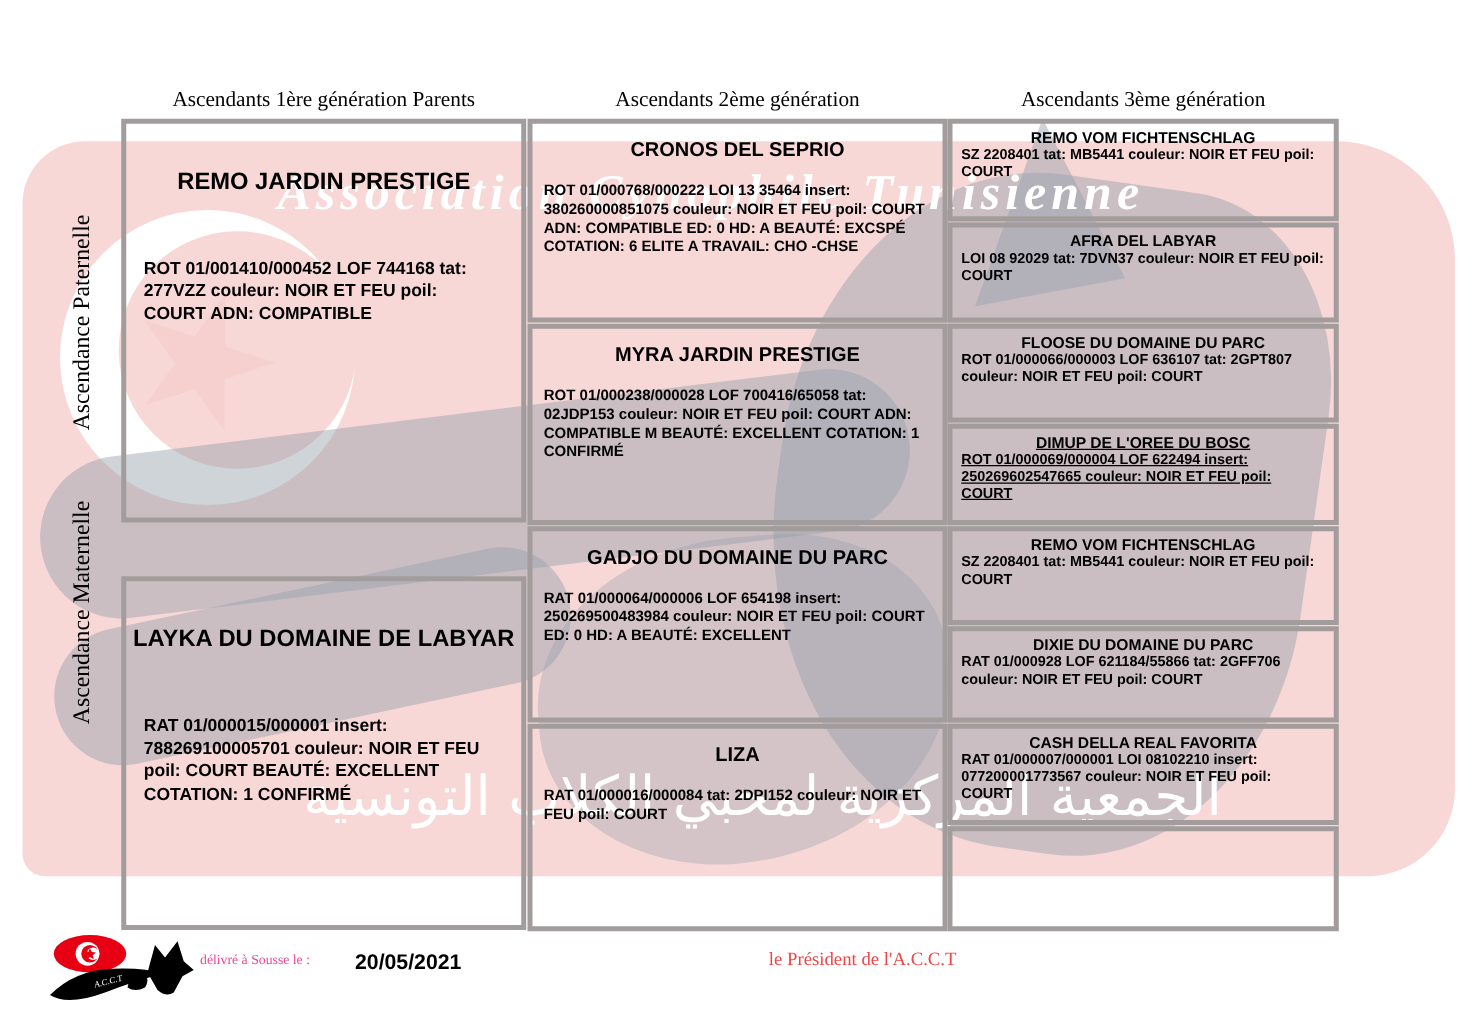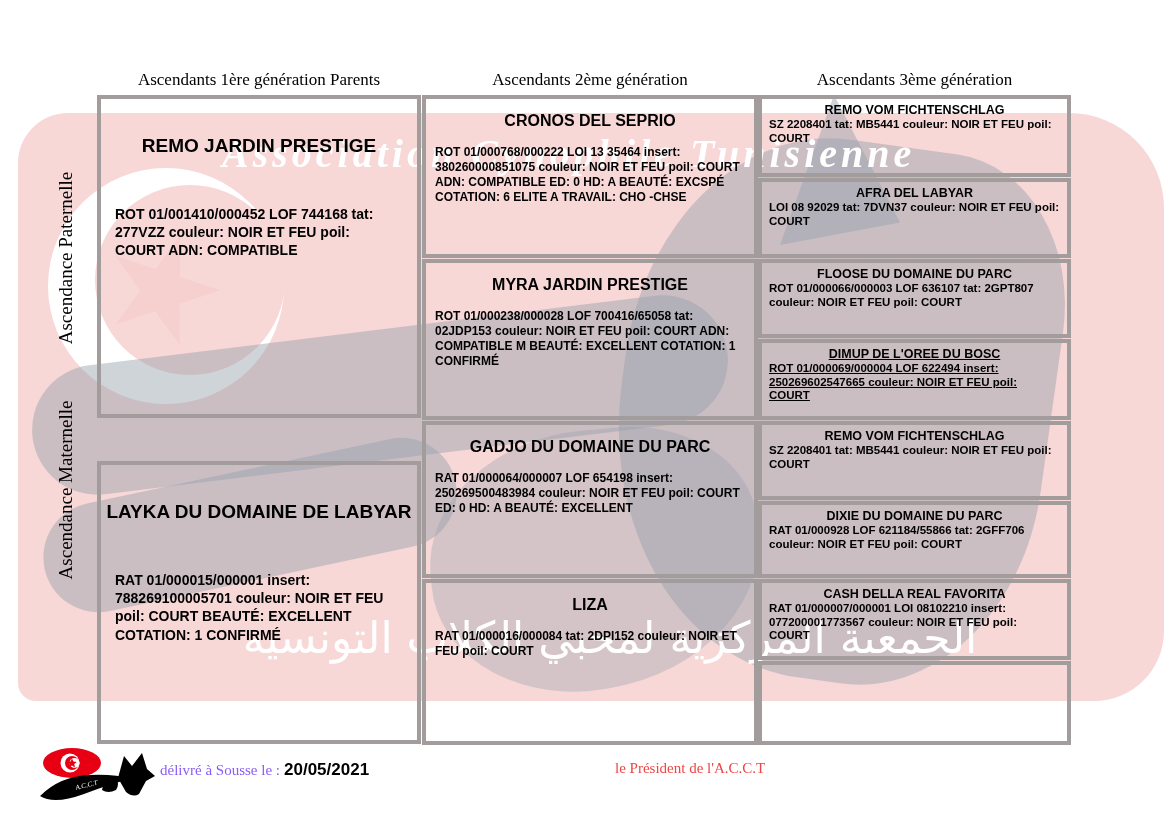--- a/index.html
+++ b/index.html
@@ -82,21 +82,21 @@
   #b-g3-4 { left:758px; top:339px; width:313px; height:81px;text-decoration:underline; }
   #b-g3-5 { left:758px; top:421px; width:313px; height:79px; }
   #b-g3-6 { left:758px; top:501px; width:313px; height:77px; }
   #b-g3-7 { left:758px; top:579px; width:313px; height:81px; }
   #b-g3-8 { left:758px; top:661px; width:313px; height:84px; }
   
   #footer { position:absolute; left:0; top:745px; width:1169px; height:82px; z-index:6; }
   #acct-logo { position:absolute; left:38px; top:3px; }
   #issued-label {
     position:absolute; left:160px; top:17px;
-    font-family:"Liberation Serif", serif; font-size:15px; color:#8b5cf6;
+    font-family:"Liberation Serif", serif; font-size:11px; color:#ec4899;
   }
   #issued-date {
     position:absolute; left:284px; top:15px;
     font-family:"Liberation Sans", sans-serif; font-weight:bold; font-size:17px; color:#000;text-align:right;
   }
   #president {
     position:absolute; left:615px; top:15px;
     font-family:"Liberation Serif", serif; font-size:15px; color:#ef4444;
   }
 </style>
@@ -136,21 +136,21 @@
   <div id="b-g2-1" class="box g2">
     <div class="title">CRONOS DEL SEPRIO</div>
     <div class="body">ROT 01/000768/000222 LOI 13 35464 insert: 380260000851075 couleur: NOIR ET FEU poil: COURT ADN: COMPATIBLE ED: 0  HD: A  BEAUTÉ: EXCSPÉ COTATION: 6  ELITE A TRAVAIL: CHO -CHSE</div>
   </div>
   <div id="b-g2-2" class="box g2">
     <div class="title">MYRA JARDIN PRESTIGE</div>
     <div class="body">ROT 01/000238/000028 LOF 700416/65058 tat: 02JDP153 couleur: NOIR ET FEU poil: COURT ADN: COMPATIBLE M  BEAUTÉ: EXCELLENT  COTATION: 1 CONFIRMÉ</div>
   </div>
   <div id="b-g2-3" class="box g2">
     <div class="title">GADJO DU DOMAINE DU PARC</div>
-    <div class="body">RAT 01/000064/000007 LOF 654198 insert: 250269500483984 couleur: NOIR ET FEU poil: COURT ED: 0  HD: A  BEAUTÉ: EXCELLENT</div>
+    <div class="body">RAT 01/000064/000006 LOF 654198 insert: 250269500483984 couleur: NOIR ET FEU poil: COURT ED: 0  HD: A  BEAUTÉ: EXCELLENT</div>
   </div>
   <div id="b-g2-4" class="box g2">
     <div class="title">LIZA</div>
     <div class="body">RAT 01/000016/000084 tat: 2DPI152 couleur: NOIR ET FEU poil: COURT</div>
   </div>
 
   <div id="b-g3-1" class="box g3">
     <div class="title">REMO  VOM  FICHTENSCHLAG</div>
     <div class="body">SZ 2208401 tat: MB5441 couleur: NOIR ET FEU poil: COURT</div>
   </div>

